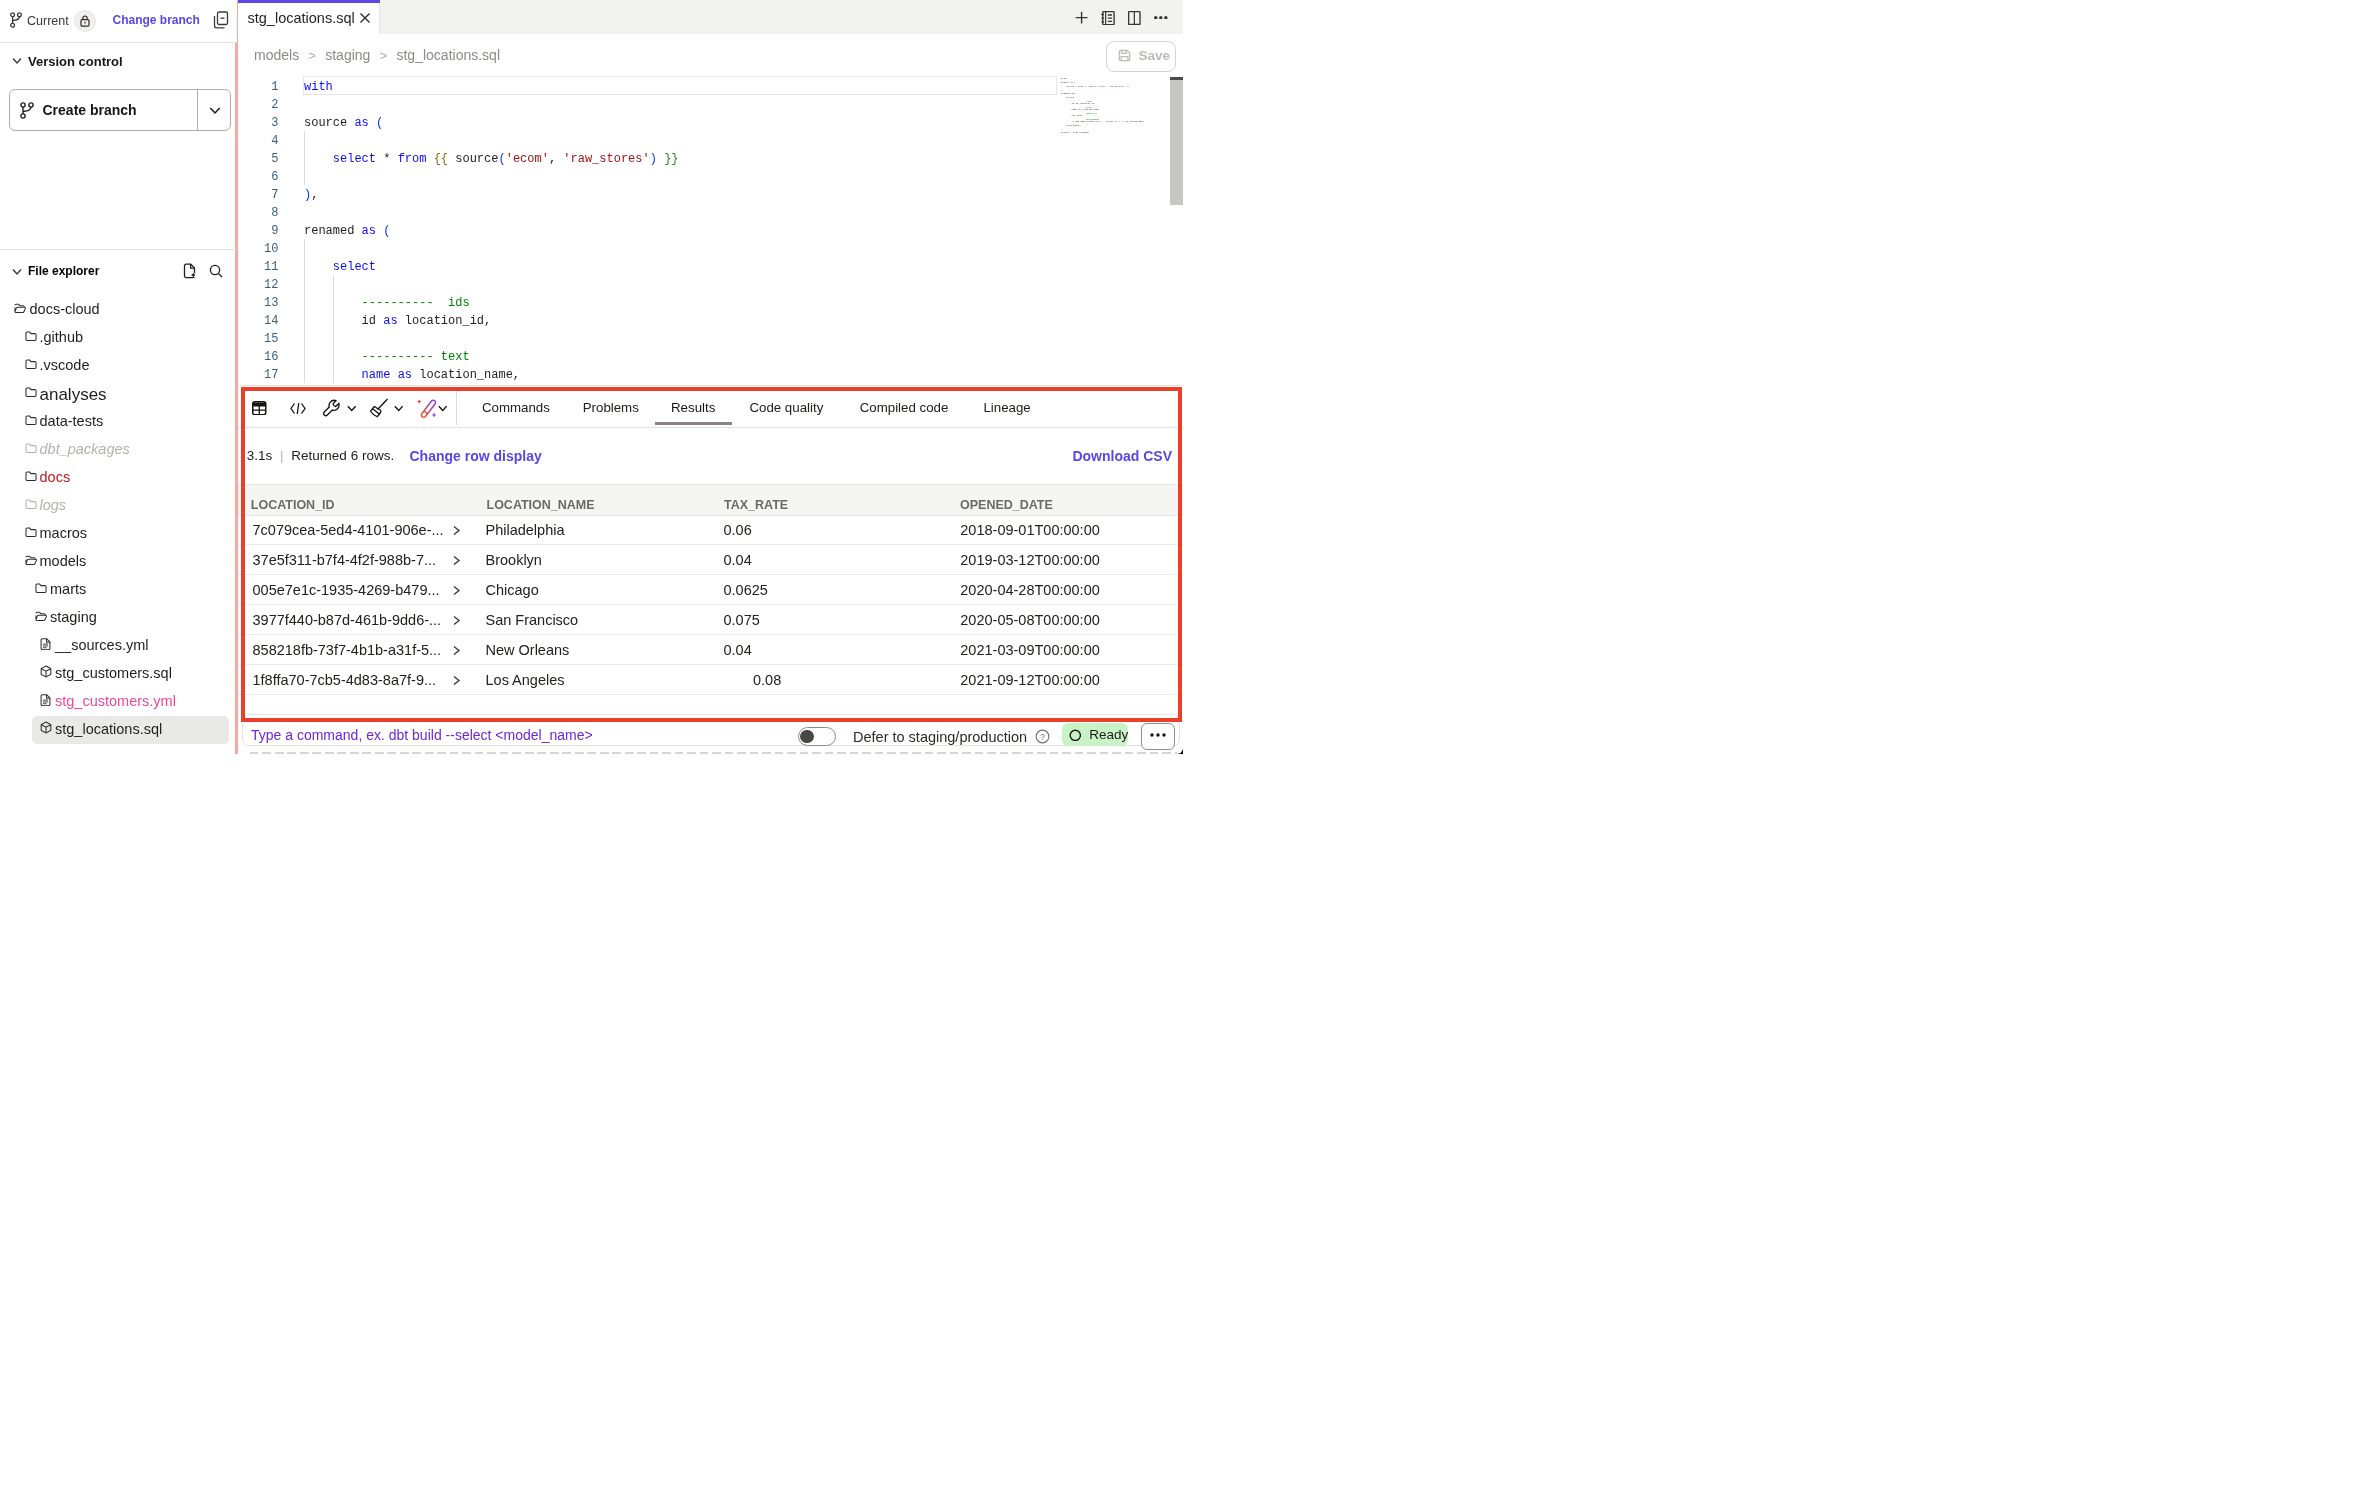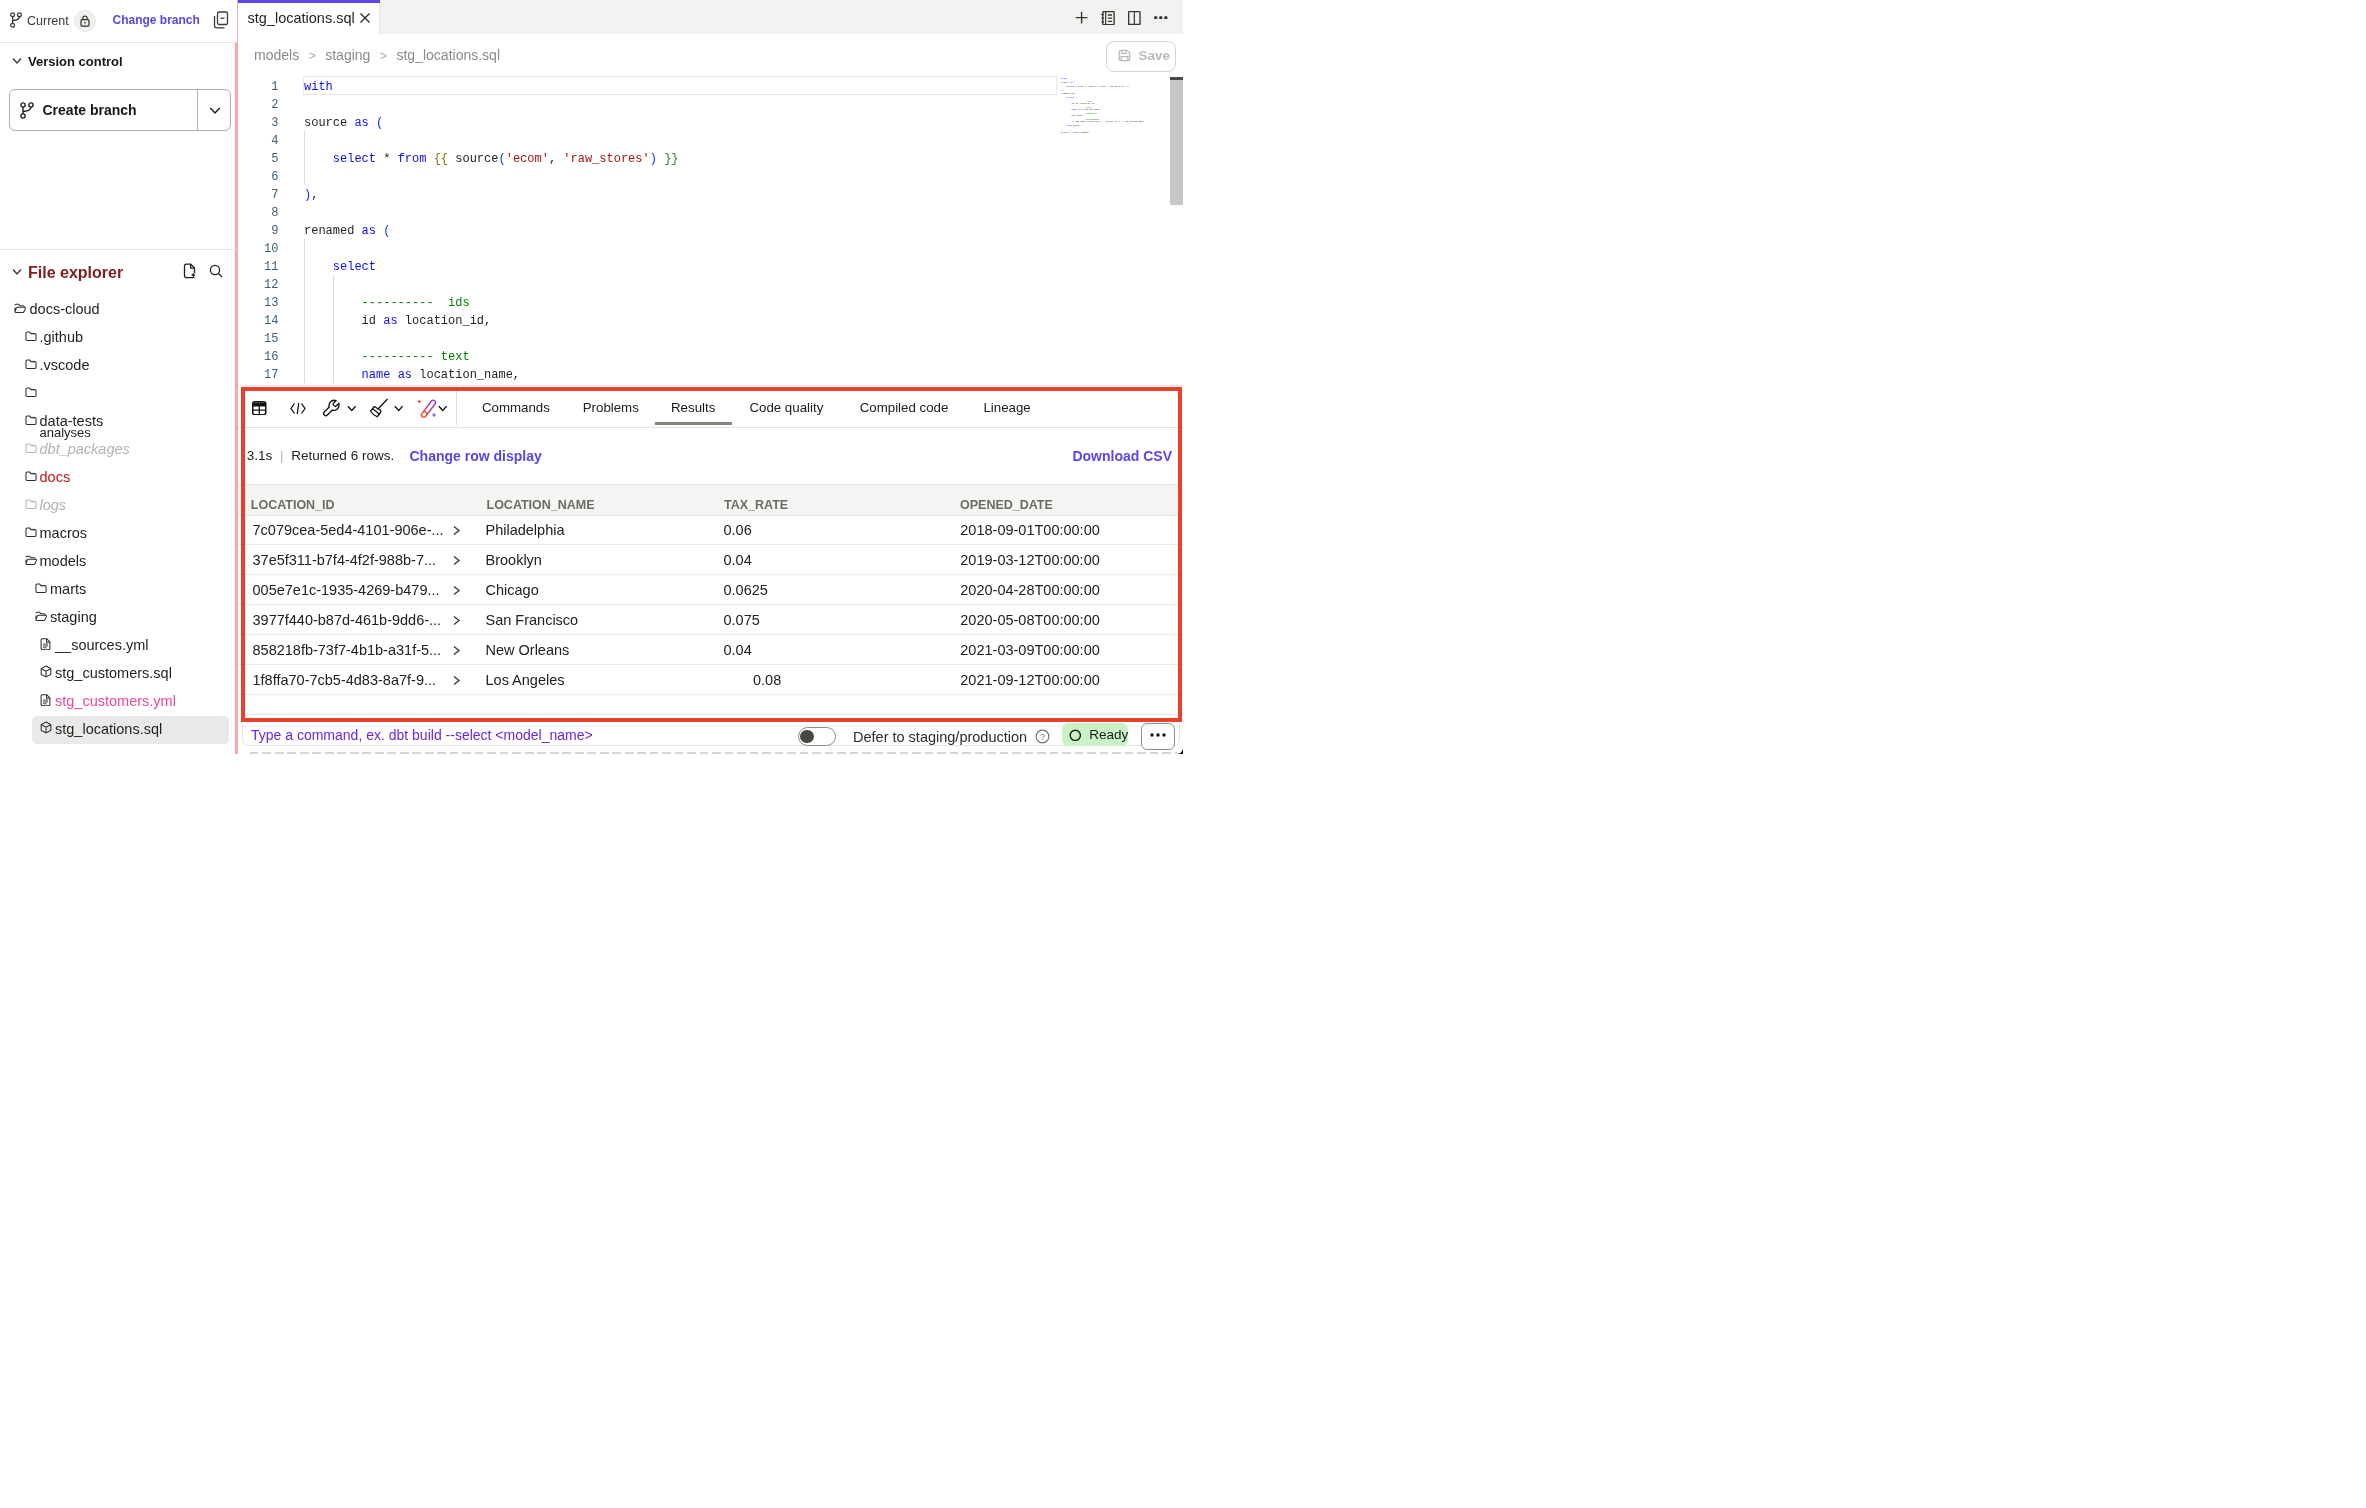--- a/index.html
+++ b/index.html
@@ -60,21 +60,21 @@
   <div class="abs" style="left:42.5px;top:101.5px;font-size:14px;font-weight:700;color:#161614;">Create branch</div>
   <svg class="abs" style="left:209px;top:106px;" width="12" height="9" viewBox="0 0 12 9">
     <path d="M1.3 2 L6 7 L10.7 2" fill="none" stroke="#1e1e1c" stroke-width="1.5"></path>
   </svg>
 
   <div class="abs" style="left:0;top:249px;width:237px;height:1px;background:#e4e4e2;"></div>
 
   <svg class="abs" style="left:11.5px;top:267.5px;" width="10" height="8" viewBox="0 0 10 8">
     <path d="M1 1.5 L5 6 L9 1.5" fill="none" stroke="#3a3a38" stroke-width="1.4"></path>
   </svg>
-  <div class="abs" style="left:28px;top:264px;font-size:16px;font-weight:700;color:#7f1d1d;">File explorer</div>
+  <div class="abs" style="left:28px;top:264px;font-size:12px;font-weight:700;color:#000000;">File explorer</div>
   <svg class="abs" style="left:182.5px;top:263px;" width="13" height="16" viewBox="0 0 13 16">
     <path d="M1.5 6 V2.8 A1.6 1.6 0 0 1 3.1 1.2 H7.8 L11.5 4.9 V13 a1.6 1.6 0 0 1 -1.6 1.6 H3.1 A1.6 1.6 0 0 1 1.5 13 Z" fill="none" stroke="#1e1e1c" stroke-width="1.3"></path>
     <path d="M7.6 1.4 v3.7 h3.7" fill="none" stroke="#1e1e1c" stroke-width="1.3"></path>
     <path d="M8.2 12 h4.2 M10.3 9.9 v4.2" stroke="#fff" stroke-width="3"></path>
     <path d="M8.6 12 h3.4 M10.3 10.3 v3.4" stroke="#1e1e1c" stroke-width="1.3"></path>
   </svg>
   <svg class="abs" style="left:208.5px;top:264px;" width="14" height="14" viewBox="0 0 14 14">
     <circle cx="6" cy="6" r="4.6" fill="none" stroke="#1e1e1c" stroke-width="1.3"></circle>
     <path d="M9.4 9.4 L13 13" stroke="#1e1e1c" stroke-width="1.3"></path>
   </svg>
@@ -89,21 +89,21 @@
 <path d="M1.2 2.8 a1.5 1.5 0 0 1 1.5 -1.5 h3.1 l1.7 1.9 h4.8 a1.5 1.5 0 0 1 1.5 1.5 v5.6 a1.5 1.5 0 0 1 -1.5 1.5 h-9.6 a1.5 1.5 0 0 1 -1.5 -1.5 Z" fill="none" stroke="#2c2c29" stroke-width="1.3"></path>
     </svg>
 <div class="abs" style="left:39.5px;top:328.5px;font-size:14.5px;color:#1f1f1d;">.github</div>
 <svg class="abs" style="left:24.5px;top:358.5px;" width="12" height="10.5" viewBox="0 0 15 13">
 <path d="M1.2 2.8 a1.5 1.5 0 0 1 1.5 -1.5 h3.1 l1.7 1.9 h4.8 a1.5 1.5 0 0 1 1.5 1.5 v5.6 a1.5 1.5 0 0 1 -1.5 1.5 h-9.6 a1.5 1.5 0 0 1 -1.5 -1.5 Z" fill="none" stroke="#2c2c29" stroke-width="1.3"></path>
     </svg>
 <div class="abs" style="left:39.5px;top:356.5px;font-size:14.5px;color:#1f1f1d;">.vscode</div>
 <svg class="abs" style="left:24.5px;top:386.5px;" width="12" height="10.5" viewBox="0 0 15 13">
 <path d="M1.2 2.8 a1.5 1.5 0 0 1 1.5 -1.5 h3.1 l1.7 1.9 h4.8 a1.5 1.5 0 0 1 1.5 1.5 v5.6 a1.5 1.5 0 0 1 -1.5 1.5 h-9.6 a1.5 1.5 0 0 1 -1.5 -1.5 Z" fill="none" stroke="#2c2c29" stroke-width="1.3"></path>
     </svg>
-<div class="abs" style="left:39.5px;top:384.5px;font-size:13px;color:#1f1f1d;margin-top:40px;">analyses</div>
+<div class="abs" style="left:39.5px;top:384.5px;font-size:17px;color:#1f1f1d;">analyses</div>
 <svg class="abs" style="left:24.5px;top:414.5px;" width="12" height="10.5" viewBox="0 0 15 13">
 <path d="M1.2 2.8 a1.5 1.5 0 0 1 1.5 -1.5 h3.1 l1.7 1.9 h4.8 a1.5 1.5 0 0 1 1.5 1.5 v5.6 a1.5 1.5 0 0 1 -1.5 1.5 h-9.6 a1.5 1.5 0 0 1 -1.5 -1.5 Z" fill="none" stroke="#2c2c29" stroke-width="1.3"></path>
     </svg>
 <div class="abs" style="left:39.5px;top:412.5px;font-size:14.5px;color:#1f1f1d;">data-tests</div>
 <svg class="abs" style="left:24.5px;top:442.5px;" width="12" height="10.5" viewBox="0 0 15 13">
 <path d="M1.2 2.8 a1.5 1.5 0 0 1 1.5 -1.5 h3.1 l1.7 1.9 h4.8 a1.5 1.5 0 0 1 1.5 1.5 v5.6 a1.5 1.5 0 0 1 -1.5 1.5 h-9.6 a1.5 1.5 0 0 1 -1.5 -1.5 Z" fill="none" stroke="#b2b2ad" stroke-width="1.3"></path>
     </svg>
 <div class="abs" style="left:39.5px;top:440.5px;font-size:14.5px;color:#b2b2ad;font-style:italic;">dbt_packages</div>
 <svg class="abs" style="left:24.5px;top:470.5px;" width="12" height="10.5" viewBox="0 0 15 13">
 <path d="M1.2 2.8 a1.5 1.5 0 0 1 1.5 -1.5 h3.1 l1.7 1.9 h4.8 a1.5 1.5 0 0 1 1.5 1.5 v5.6 a1.5 1.5 0 0 1 -1.5 1.5 h-9.6 a1.5 1.5 0 0 1 -1.5 -1.5 Z" fill="none" stroke="#2c2c29" stroke-width="1.3"></path>

